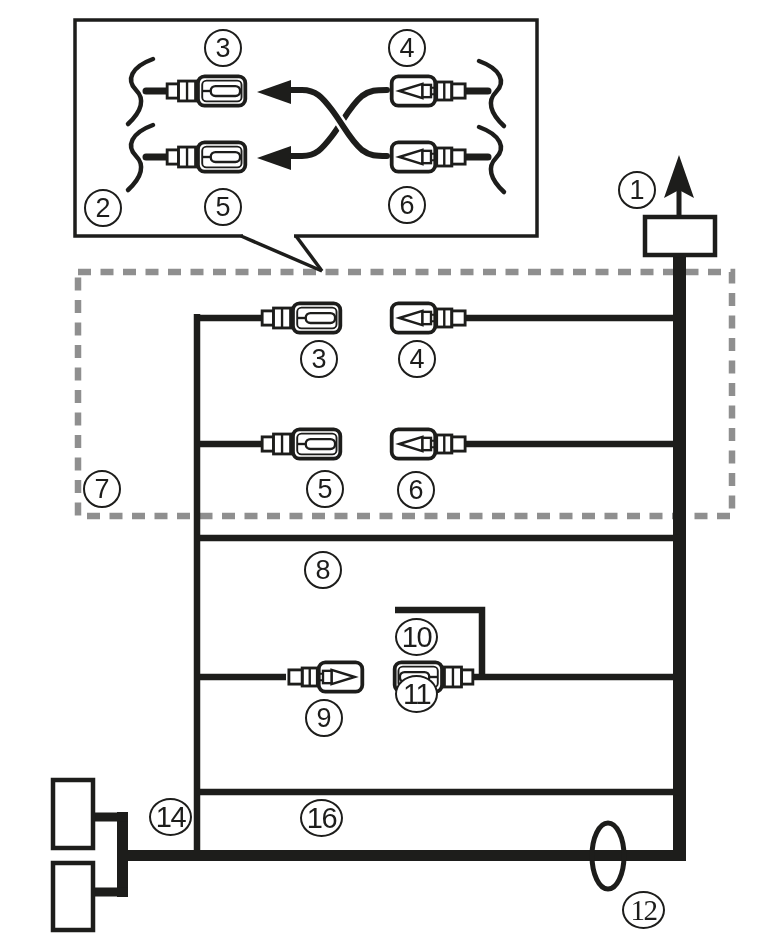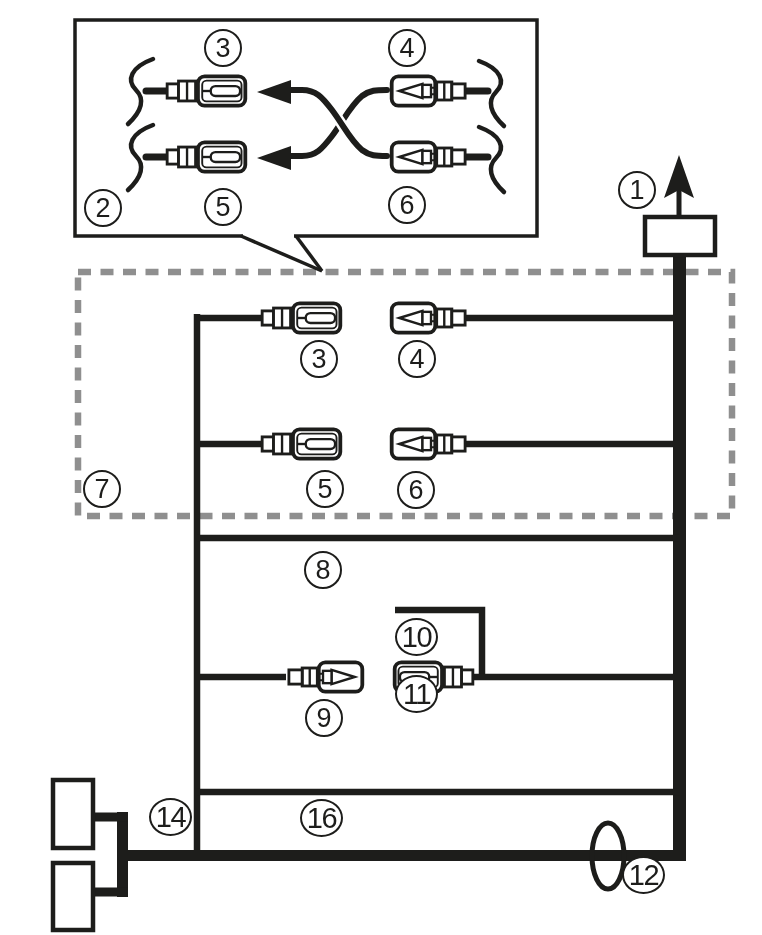--- a/index.html
+++ b/index.html
@@ -129,17 +129,17 @@
   <div class="callout" style="left:388px; top:186px;">6</div>
   <div class="callout" style="left:300px; top:340px;">3</div>
   <div class="callout" style="left:398px; top:340px;">4</div>
   <div class="callout" style="left:306px; top:470px;">5</div>
   <div class="callout" style="left:397px; top:471px;">6</div>
   <div class="callout" style="left:83px;  top:470px;">7</div>
   <div class="callout" style="left:304px; top:551px;">8</div>
   <div class="callout" style="left:305px; top:699px;">9</div>
   <div class="callout wide" style="left:395px; top:618px;">10</div>
   <div class="callout wide" style="left:395px; top:675px;">11</div>
-  <div class="callout wide" style="left:622px; top:856px;">12</div>
+  <div class="callout wide" style="left:622px; top:891px;font-family:Liberation Serif, serif;">12</div>
   <div class="callout wide" style="left:300px; top:799px;">16</div>
   <div class="callout wide" style="left:149px; top:798px;">14</div>
 
 </div>
 
 </body></html>

